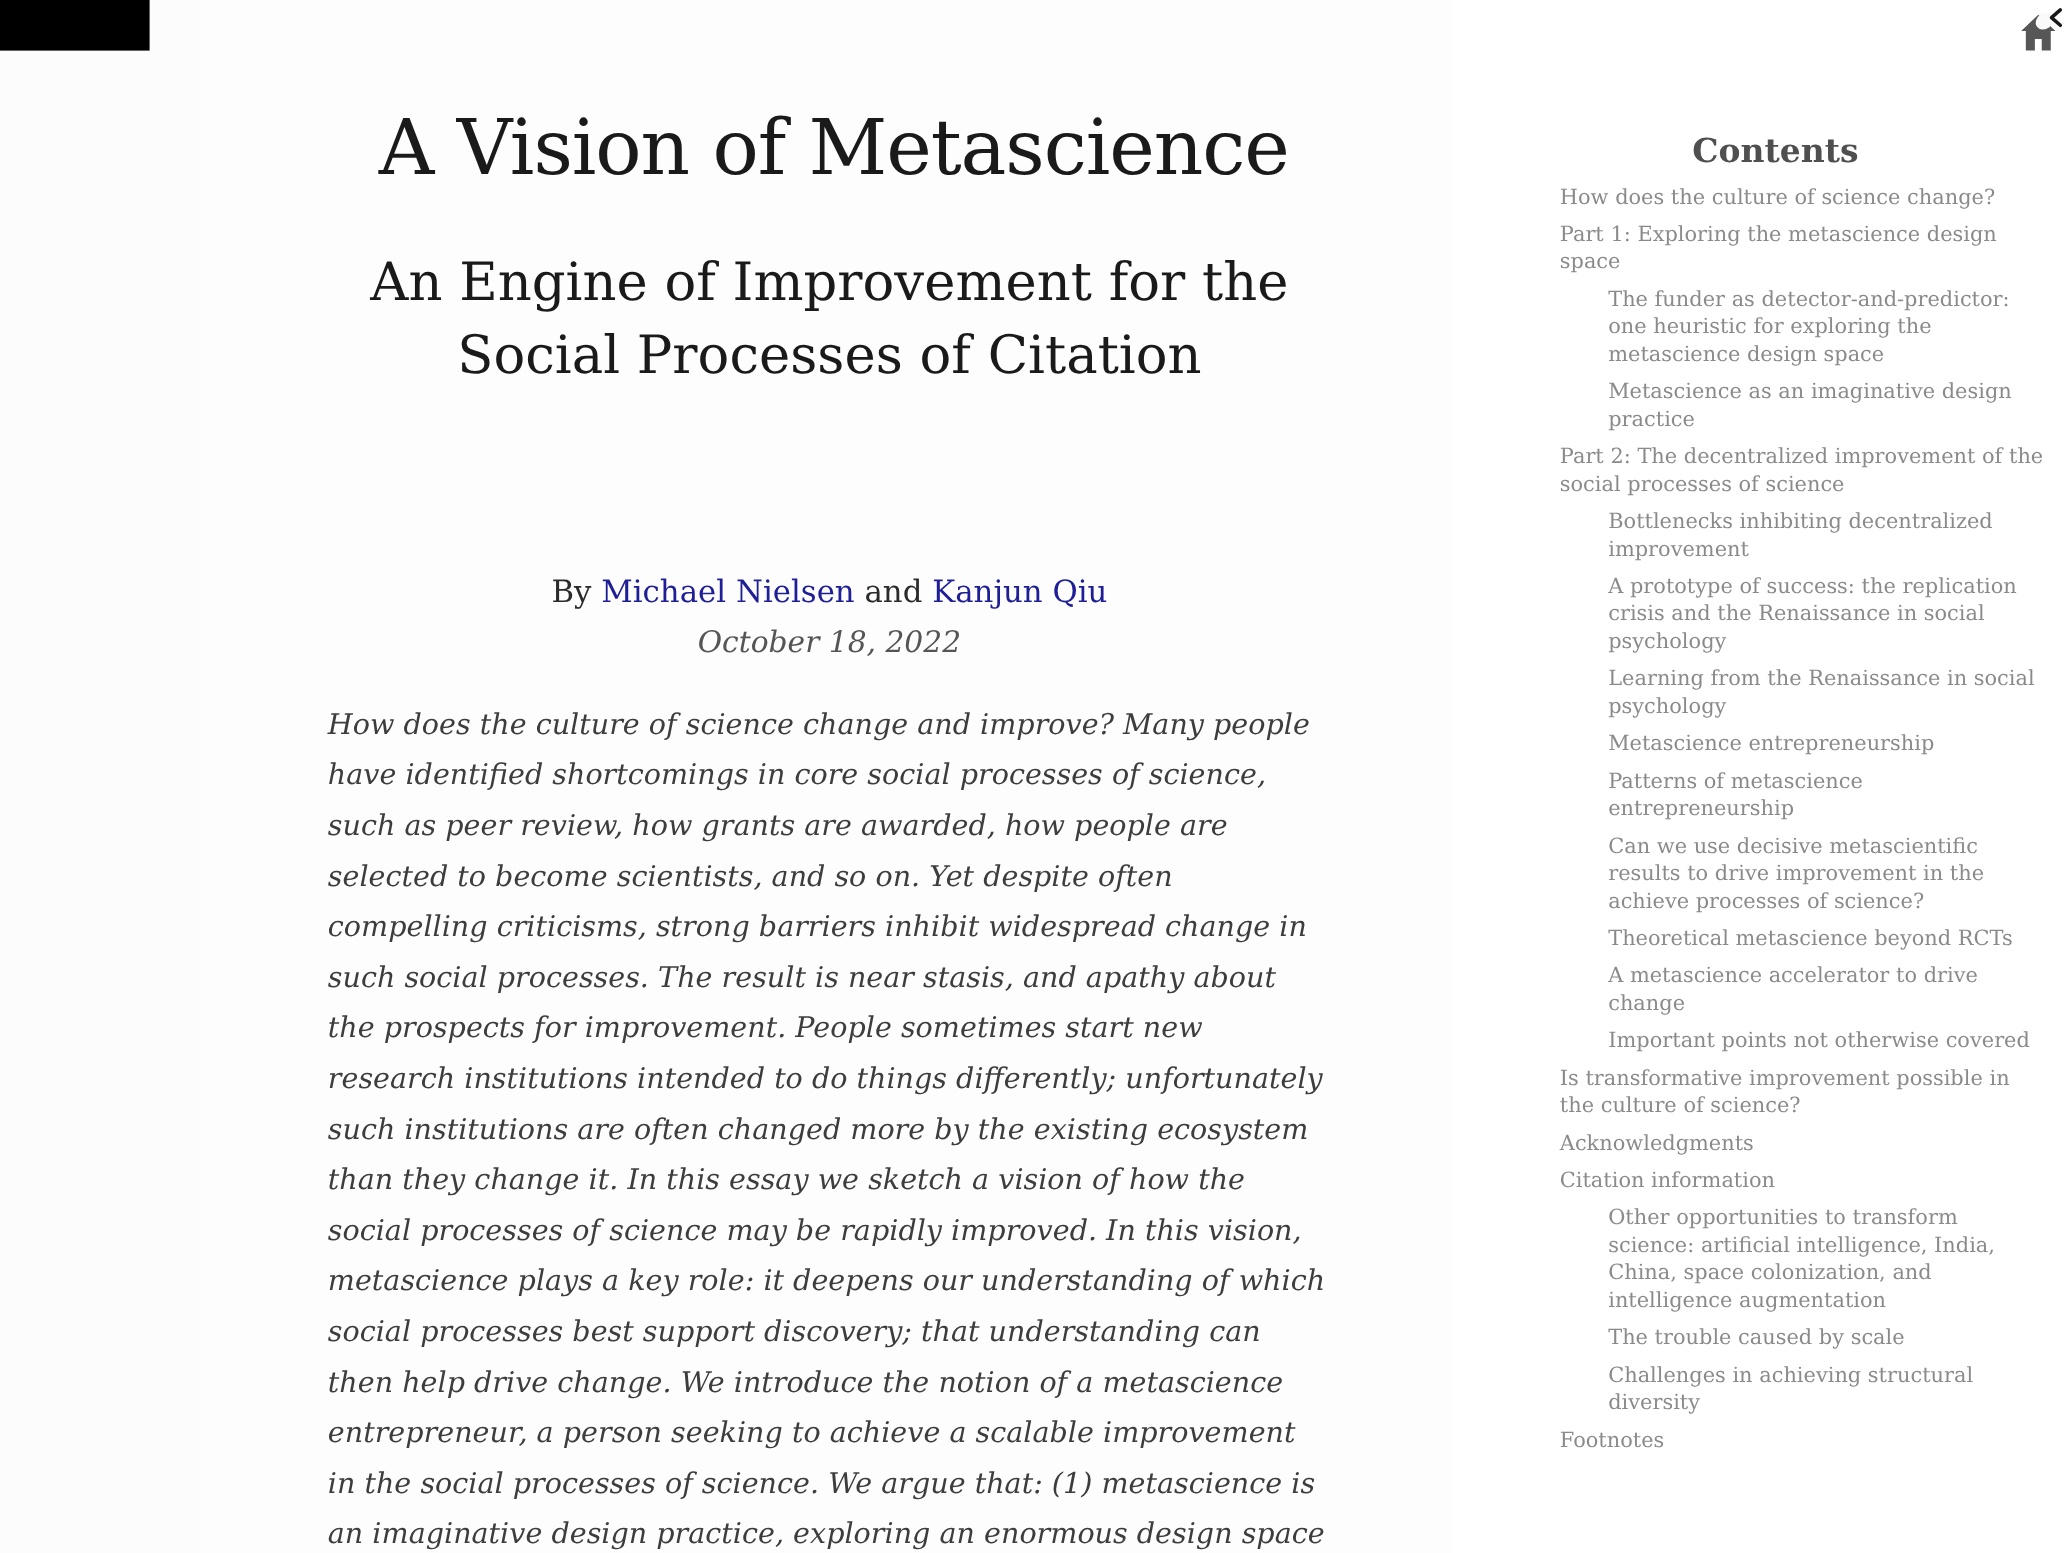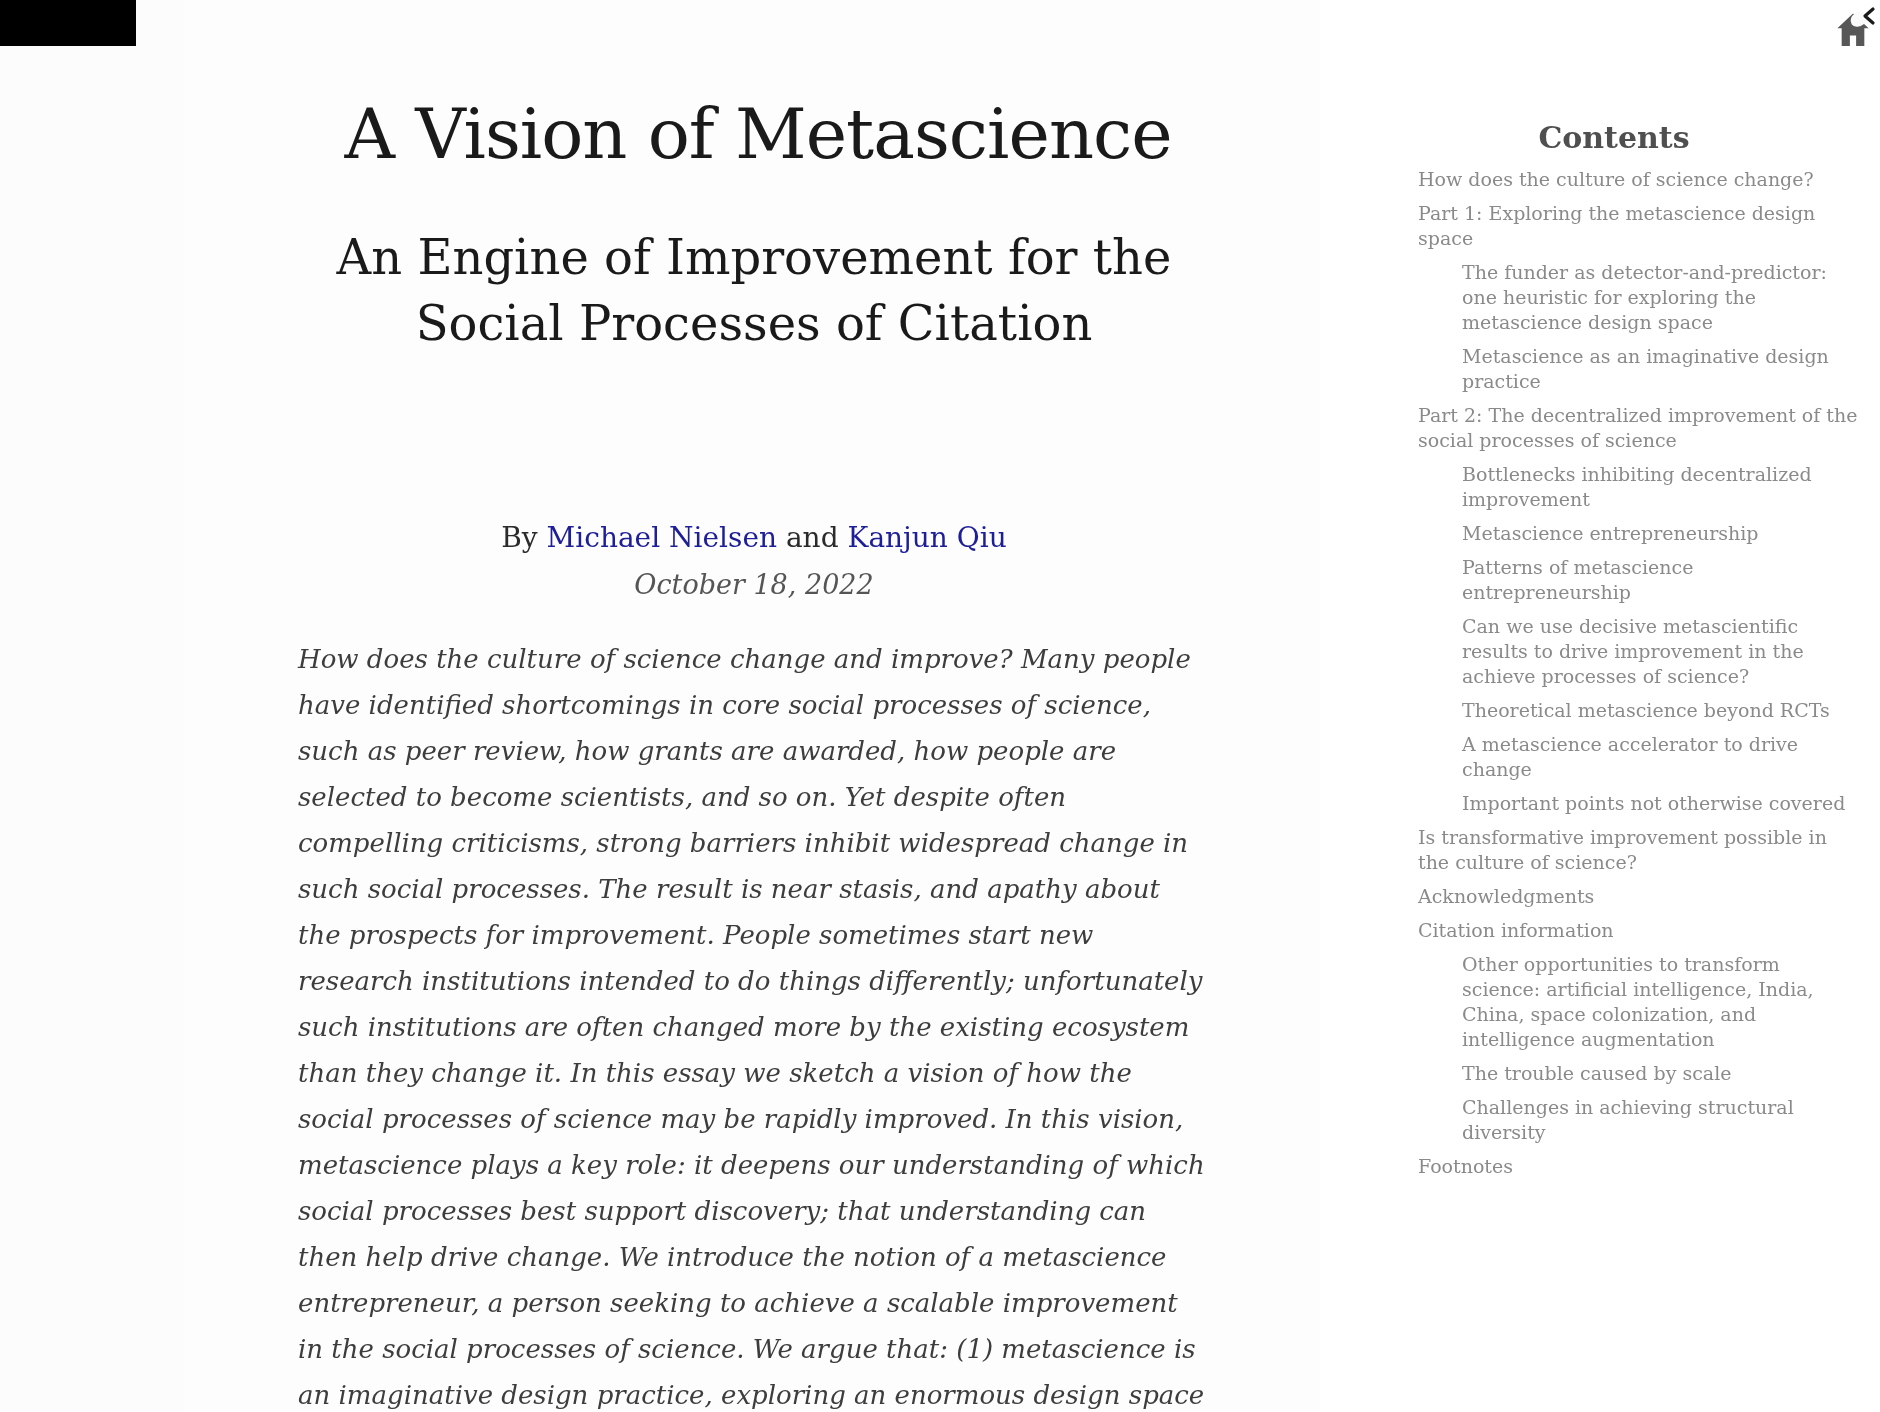--- a/index.html
+++ b/index.html
@@ -115,20 +115,22 @@
   </main>
 
   <h3 class="toc-heading">Contents</h3>
   <nav class="toc">
     <a class="l1">How does the culture of science change?</a>
     <a class="l1">Part 1: Exploring the metascience design space</a>
     <a class="l2">The funder as detector-and-predictor: one heuristic for exploring the metascience design space</a>
     <a class="l2">Metascience as an imaginative design practice</a>
     <a class="l1">Part 2: The decentralized improvement of the social processes of science</a>
     <a class="l2">Bottlenecks inhibiting decentralized improvement</a>
+    <a class="l2">A prototype of success: the replication crisis and the Renaissance in social psychology</a>
+    <a class="l2">Learning from the Renaissance in social psychology</a>
     <a class="l2">Metascience entrepreneurship</a>
     <a class="l2">Patterns of metascience entrepreneurship</a>
     <a class="l2">Can we use decisive metascientific results to drive improvement in the achieve processes of science?</a>
     <a class="l2">Theoretical metascience beyond RCTs</a>
     <a class="l2">A metascience accelerator to drive change</a>
     <a class="l2">Important points not otherwise covered</a>
     <a class="l1">Is transformative improvement possible in the culture of science?</a>
     <a class="l1">Acknowledgments</a>
     <a class="l1">Citation information</a>
     <a class="l2">Other opportunities to transform science: artificial intelligence, India, China, space colonization, and intelligence augmentation</a>

